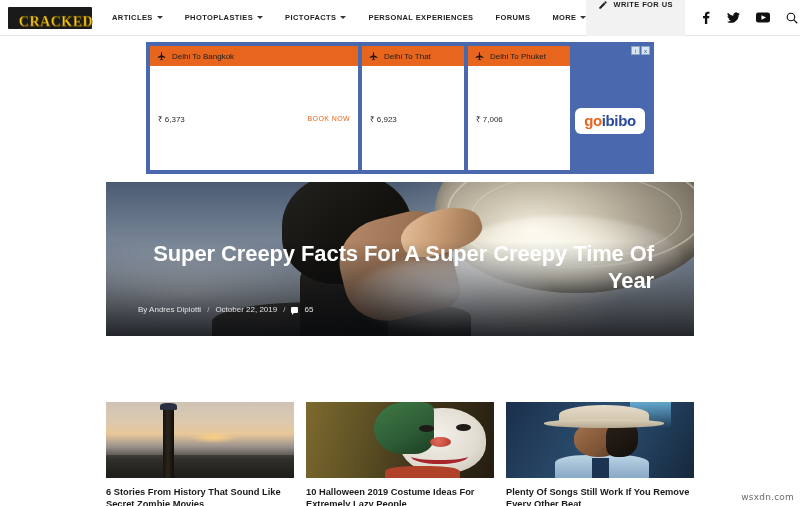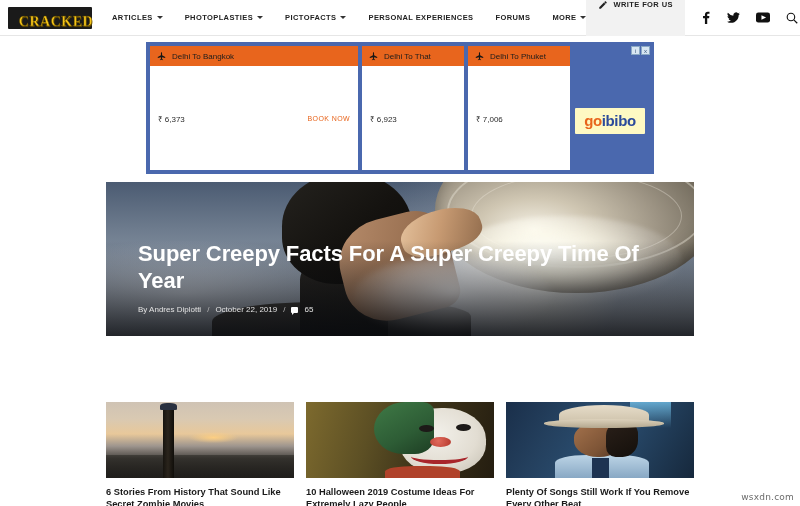--- a/index.html
+++ b/index.html
@@ -128,22 +128,22 @@
     letter-spacing: 0.4px;
     font-weight: 500;
     cursor: pointer;
     white-space: nowrap;
   }
   .ad-brand {
     flex: 1 1 auto;
     display: flex; align-items: center; justify-content: center;
   }
   .brand-chip {
-    background: #fef9c3;
-    border-radius: 1px;
+    background: #ffffff;
+    border-radius: 6px;
     padding: 5px 9px;
     line-height: 1;
     margin-top: 26px;
   }
   .brand-text {
     font-size: 15px;
     font-weight: bold;
     letter-spacing: -0.4px;
   }
   .brand-go { color: #e8651d; }
@@ -166,20 +166,21 @@
   }
 
   
   .hero {
     position: absolute;
     left: 106px; top: 182px;
     width: 588px; height: 154px;
     overflow: hidden;
     background: #7f1d1d;
     cursor: pointer;
+    text-align: right;
   }
   .hero-canvas { position: absolute; inset: 0; }
   .sky {
     position: absolute; inset: 0;
     background:
       radial-gradient(circle at 72% 58%, rgba(255,252,240,0.95) 0%, rgba(255,250,235,0.55) 9%, rgba(200,205,215,0.15) 22%, rgba(0,0,0,0) 36%),
       linear-gradient(to bottom, #4b5b72 0%, #6d7b8d 30%, #8d99a8 62%, #b6bcc4 100%);
   }
   .clouds {
     position: absolute; left: 0; top: 38%; width: 45%; height: 62%;

